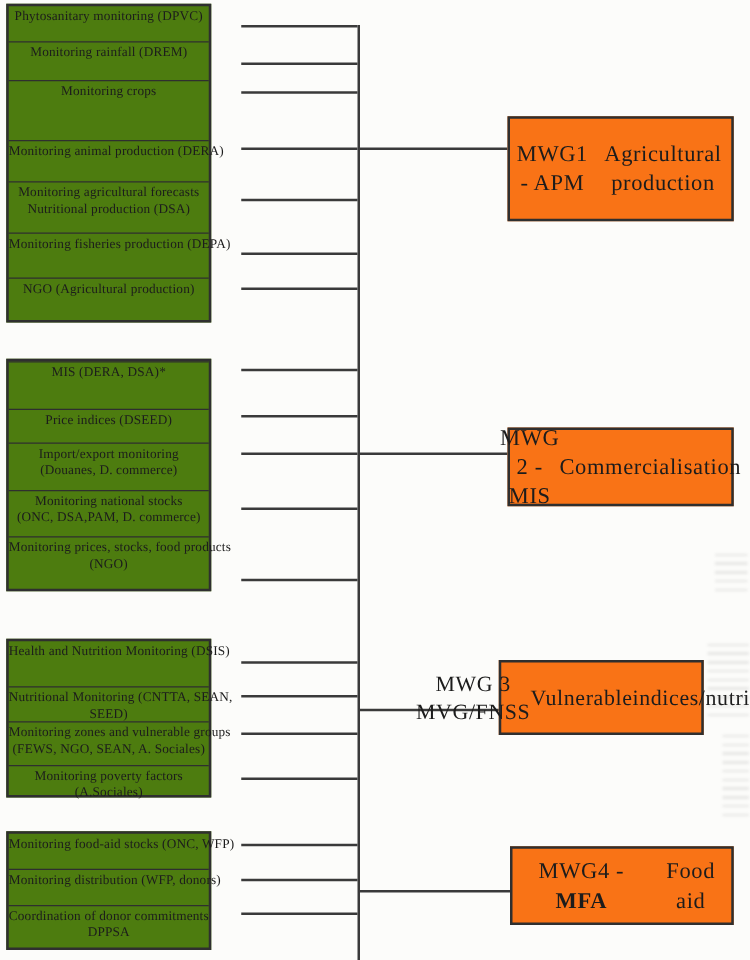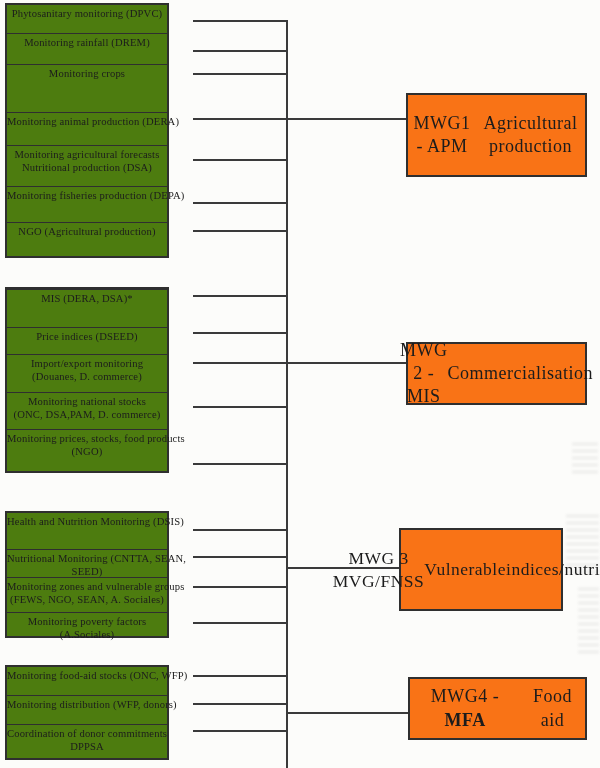--- a/index.html
+++ b/index.html
@@ -150,21 +150,21 @@
   <div class="mwg" style="left:406px;top:93px;width:181px;height:84px">
     <span class="ml"><span>MWG1 - APM</span><b></b></span>
     <span class="ml">Agricultural production</span>
   </div>
 
   <div class="mwg" style="left:406px;top:342px;width:181px;height:63px">
     <span class="ml"><span>MWG 2 - MIS</span><b></b></span>
     <span class="ml">Commercialisation</span>
   </div>
 
-  <div class="mwg" style="left:399px;top:528px;width:164px;height:83px;font-size:17.5px">
+  <div class="mwg" style="left:399px;top:528px;width:164px;height:60px;font-size:17.5px">
     <span class="ml"><span>MWG 3 MVG/FNSS</span><b></b></span>
     <span class="ml">Vulnerable</span>
     <span class="ml">indices/nutrition</span>
   </div>
 
   <div class="mwg" style="left:408px;top:677px;width:179px;height:63px">
     <span class="ml"><span>MWG4 - </span><b>MFA</b></span>
     <span class="ml">Food aid</span>
   </div>
 

